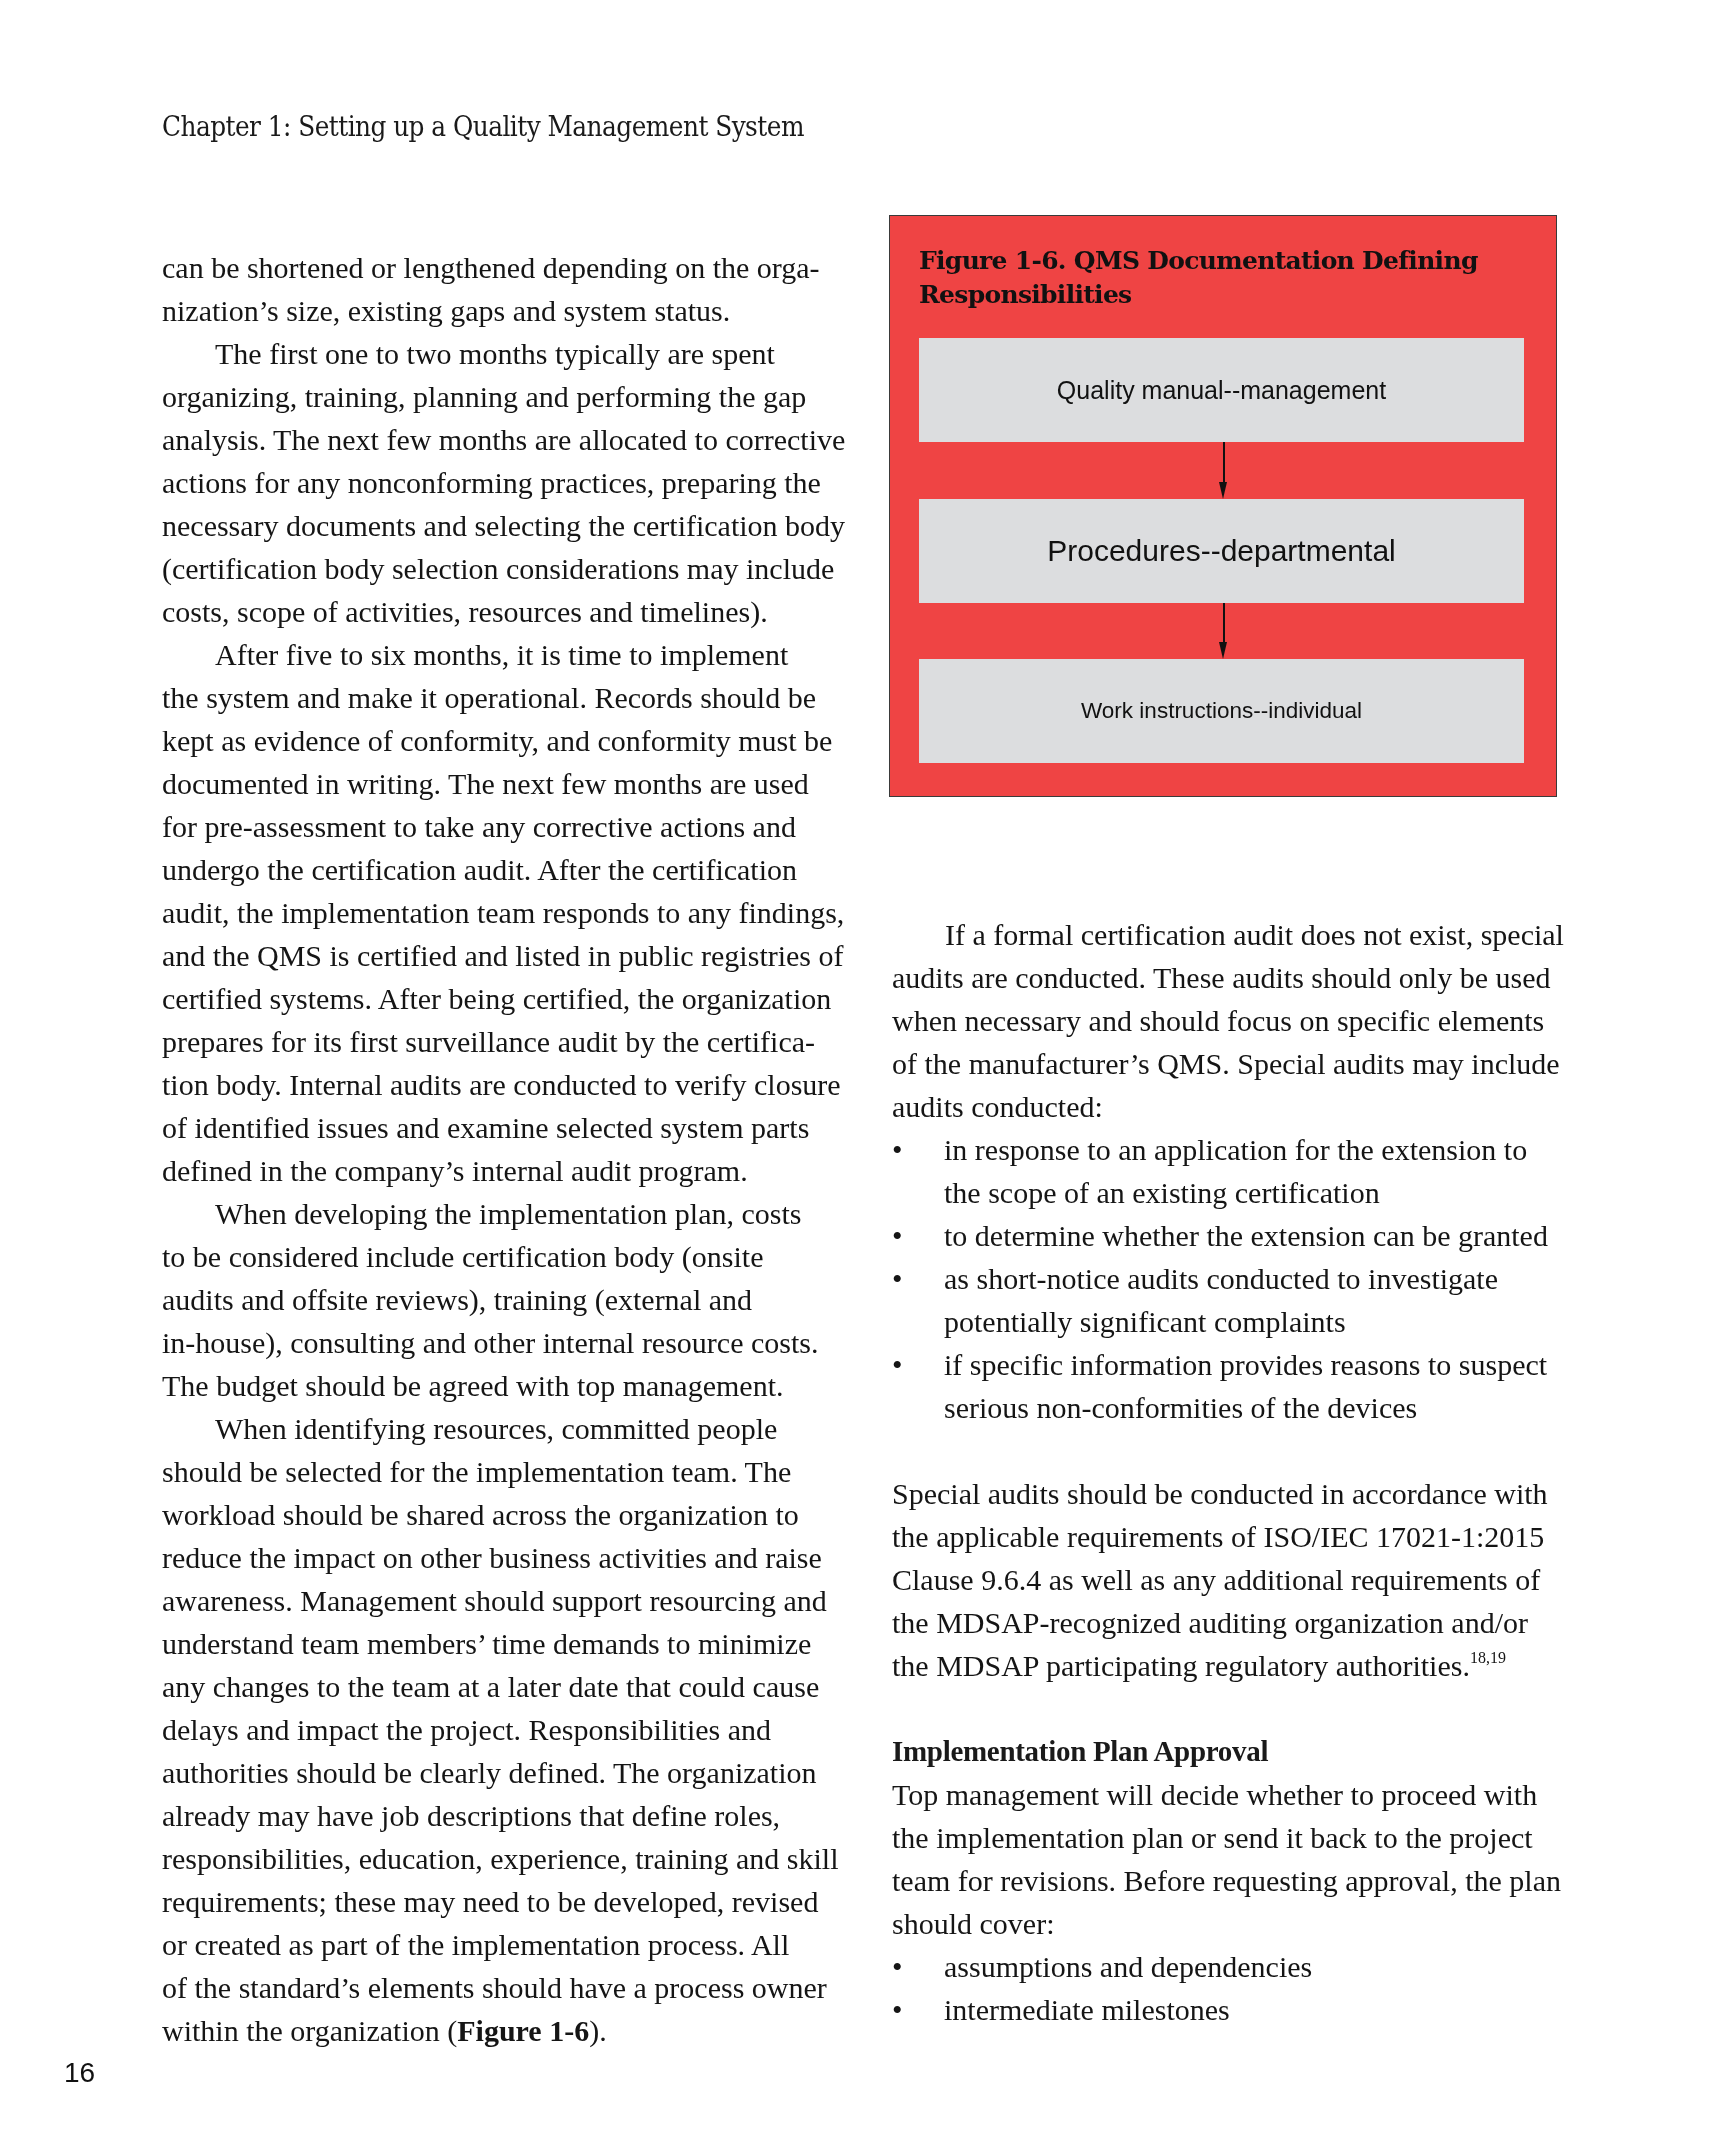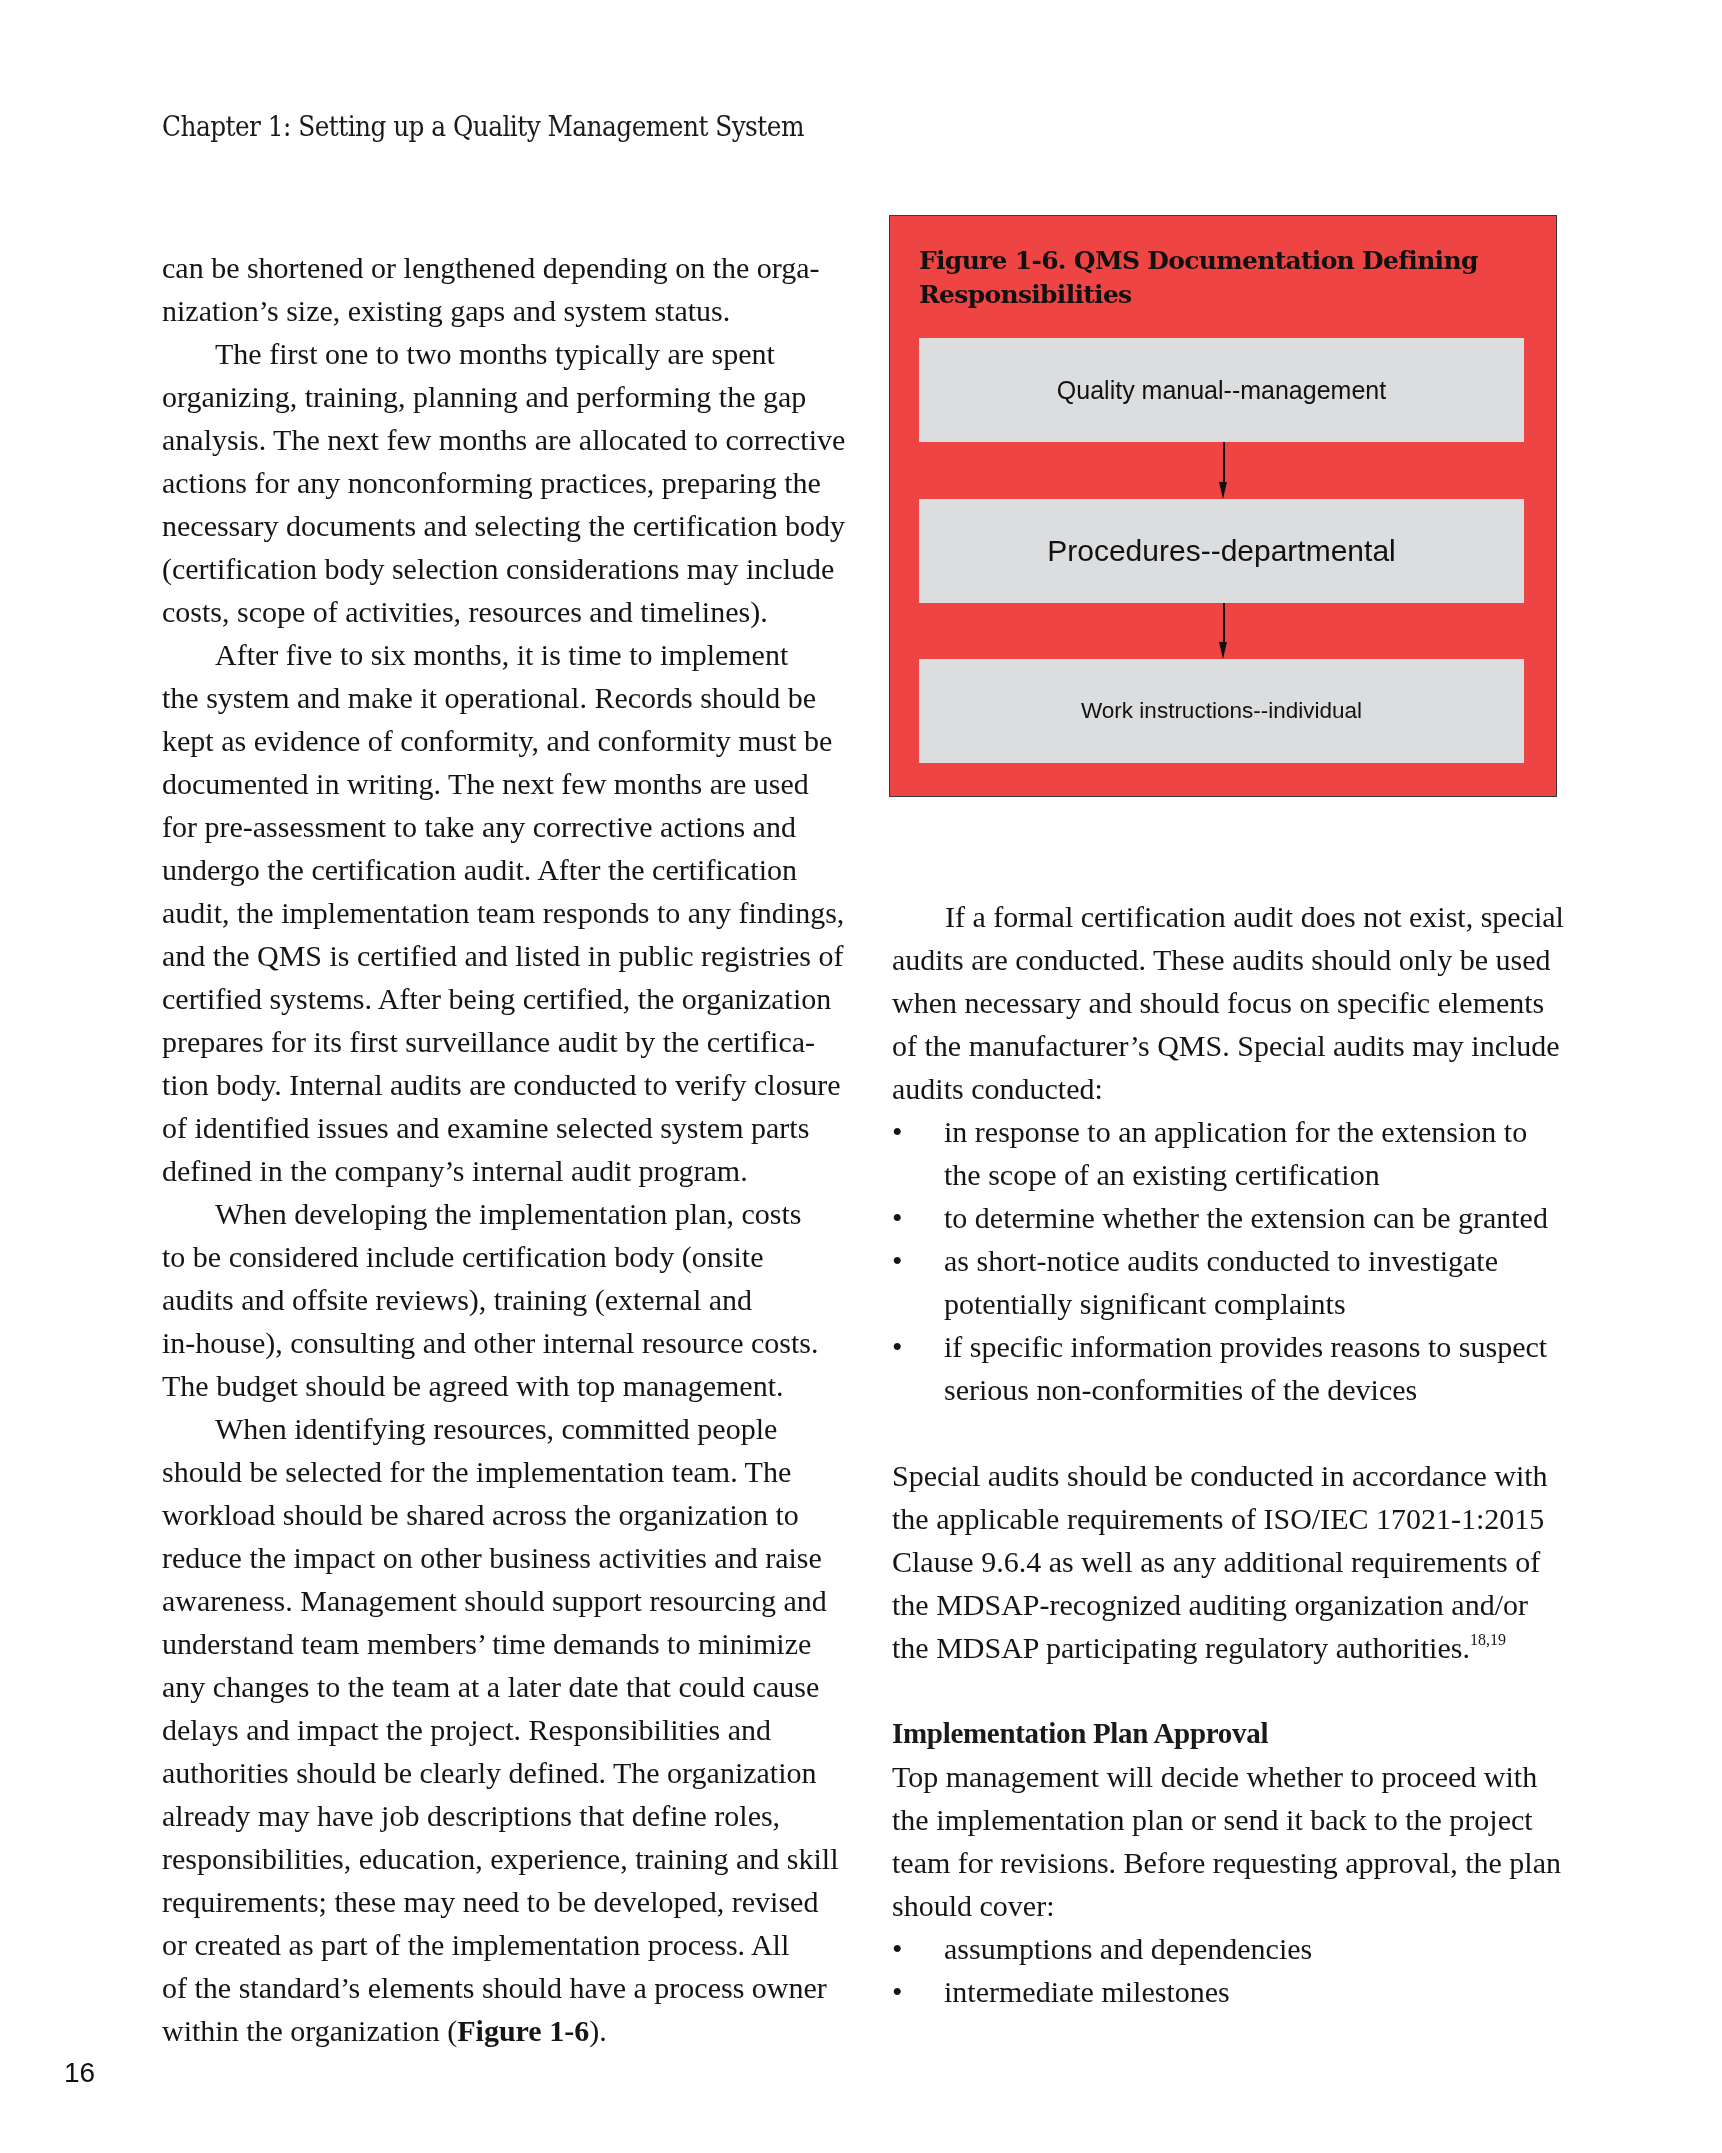--- a/index.html
+++ b/index.html
@@ -4,21 +4,21 @@
 <style>
   html, body { margin: 0; padding: 0; background: #ffffff; }
   body { width: 1722px; height: 2153px; position: relative; overflow: hidden; color: #111; }
   .running-head {
     position: absolute; left: 162px; top: 111px;
     font-family: "DejaVu Serif", serif; font-size: 27px; color: #1a1a1a;
     letter-spacing: -0.6px; transform: scaleX(0.92); transform-origin: left top;
   }
   .col { position: absolute; font-family: "Liberation Serif", serif; font-size: 30px; line-height: 43px; color: #151515; }
   .col-left { left: 162px; top: 206px; width: 684px; margin-top: 40px; }
-  .col-right { left: 892px; width: 675px; }
+  .col-right { left: 892px; width: 675px; margin-top: 18px; }
   .ln { display: block; white-space: nowrap; height: 43px; }
   .ind { padding-left: 53px; }
   .bul { position: relative; padding-left: 52px; }
   .bul .dot { position: absolute; left: 0; top: 0; }
   .cont { padding-left: 52px; }
   .gap { height: 43px; display: block; }
   sup { font-size: 16px; vertical-align: 13px; line-height: 0; }
   b { font-weight: bold; }
   .h2 { font-family: Liberation Serif, serif; font-weight: bold; font-size: 29px; color: #1a1a1a; display: block; height: 43px; letter-spacing: -0.3px; }
 

